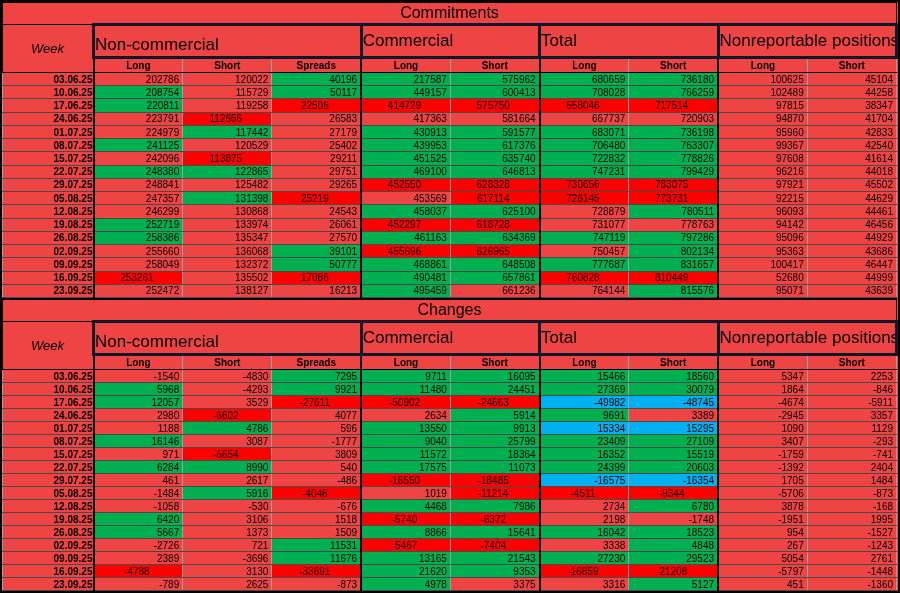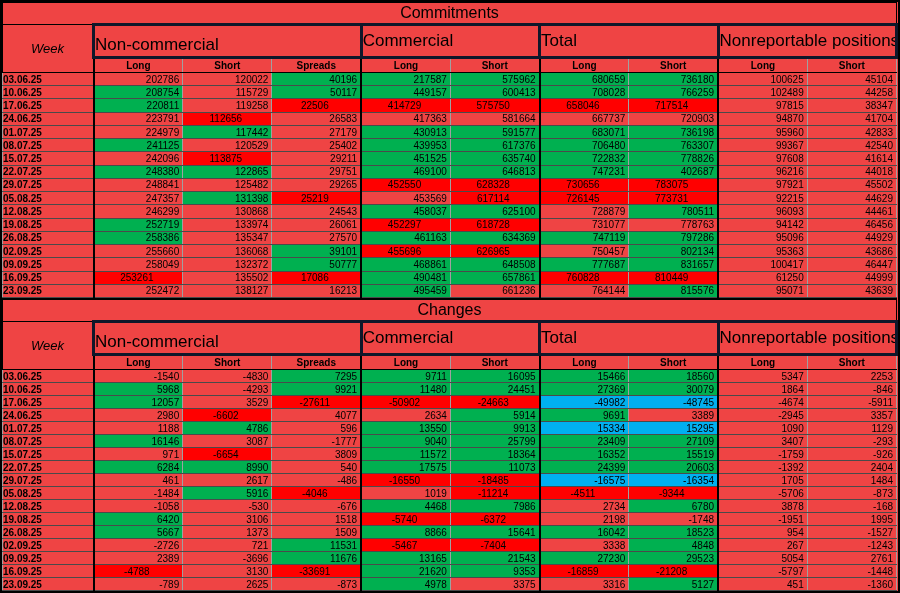--- a/index.html
+++ b/index.html
@@ -22,21 +22,21 @@
   .title-cell{font-size:16px;text-align:center;height:20px;
      border:1px solid #000;font-weight:normal;}
   .week-h{font-size:13px;text-align:center;vertical-align:middle;
      border:1px solid #000;font-style:italic;}
   .group-h{font-size:17px;text-align:left;vertical-align:middle;
      height:29px;border:3px solid #0f172a;}
   .group-h.low{vertical-align:bottom;padding-bottom:1px;}
   .sub-h{font-size:10px;font-weight:bold;text-align:center;height:13px;
      border-top:1px solid #000;border-bottom:1px solid #000;}
   .num-cell{font-size:10px;text-align:right;padding-right:3px;}
-  .week-cell{font-size:10px;font-weight:bold;text-align:left;}
+  .week-cell{font-size:10px;font-weight:bold;text-align:right;}
   .strong-l{border-left:2px solid #000;}
   .bg-green{background:#00B050;}
   .bg-red{background:#FF0000;text-align:center;}
   .bg-blue{background:#00B0F0;}
   .bold{font-weight:normal;}
 </style>
 </head>
 <body>
 
 <div class="report">
@@ -163,21 +163,21 @@
           <td class="num-cell">41614</td>
         </tr>
         <tr>
           <td class="week-cell">22.07.25</td>
           <td class="num-cell strong-l bg-green">248380</td>
           <td class="num-cell bg-green">122865</td>
           <td class="num-cell">29751</td>
           <td class="num-cell strong-l bg-green">469100</td>
           <td class="num-cell bg-green">646813</td>
           <td class="num-cell strong-l bg-green">747231</td>
-          <td class="num-cell bg-green">402687</td>
+          <td class="num-cell bg-green">799429</td>
           <td class="num-cell strong-l">96216</td>
           <td class="num-cell">44018</td>
         </tr>
         <tr>
           <td class="week-cell">29.07.25</td>
           <td class="num-cell strong-l">248841</td>
           <td class="num-cell">125482</td>
           <td class="num-cell">29265</td>
           <td class="num-cell strong-l bg-red">452550</td>
           <td class="num-cell bg-red">628328</td>
@@ -260,21 +260,21 @@
         </tr>
         <tr>
           <td class="week-cell">16.09.25</td>
           <td class="num-cell strong-l bg-red">253261</td>
           <td class="num-cell">135502</td>
           <td class="num-cell bg-red">17086</td>
           <td class="num-cell strong-l bg-green">490481</td>
           <td class="num-cell bg-green">657861</td>
           <td class="num-cell strong-l bg-red">760828</td>
           <td class="num-cell bg-red">810449</td>
-          <td class="num-cell strong-l">61250</td>
+          <td class="num-cell strong-l">52680</td>
           <td class="num-cell">44999</td>
         </tr>
         <tr>
           <td class="week-cell">23.09.25</td>
           <td class="num-cell strong-l">252472</td>
           <td class="num-cell">138127</td>
           <td class="num-cell">16213</td>
           <td class="num-cell strong-l bg-green">495459</td>
           <td class="num-cell">661236</td>
           <td class="num-cell strong-l bold">764144</td>
@@ -397,21 +397,21 @@
         <tr>
           <td class="week-cell">15.07.25</td>
           <td class="num-cell strong-l">971</td>
           <td class="num-cell bg-red">-6654</td>
           <td class="num-cell">3809</td>
           <td class="num-cell strong-l bg-green">11572</td>
           <td class="num-cell bg-green">18364</td>
           <td class="num-cell strong-l bg-green">16352</td>
           <td class="num-cell bg-green">15519</td>
           <td class="num-cell strong-l">-1759</td>
-          <td class="num-cell">-926</td>
+          <td class="num-cell">-741</td>
         </tr>
         <tr>
           <td class="week-cell">22.07.25</td>
           <td class="num-cell strong-l bg-green">6284</td>
           <td class="num-cell bg-green">8990</td>
           <td class="num-cell">540</td>
           <td class="num-cell strong-l bg-green">17575</td>
           <td class="num-cell bg-green">11073</td>
           <td class="num-cell strong-l bg-green">24399</td>
           <td class="num-cell bg-green">20603</td>

